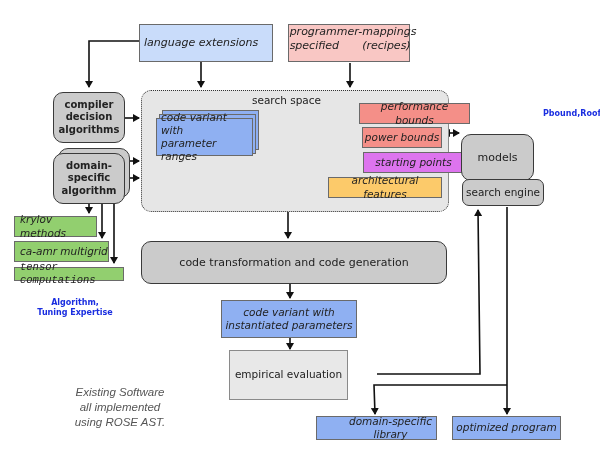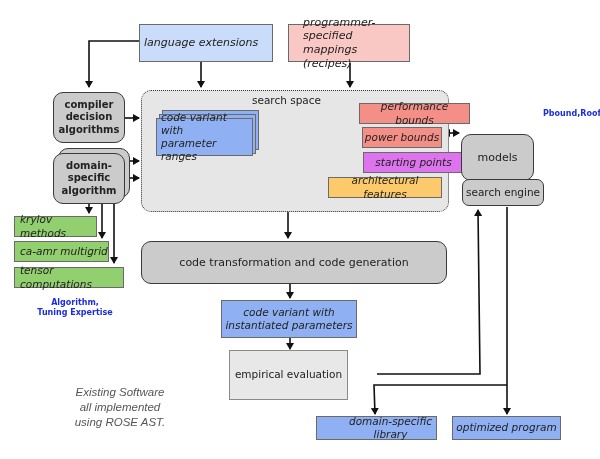--- a/index.html
+++ b/index.html
@@ -63,21 +63,21 @@
     <path d="M377,374 L480,374 L478,210" marker-end="url(#ah)"></path>
 
     <path d="M507,207 L507,414" marker-end="url(#ah)"></path>
     <path d="M507,385 L374,385 L375,414" marker-end="url(#ah)"></path>
   </g>
 </svg>
 
 <div class="abs box rect blue-light ital" style="left:139px;top:24px;width:134px;height:38px;font-size:11px;flex-direction:column;align-items:flex-start;text-align:left;padding-left:4px;">
   <span>language extensions</span>
 </div>
-<div class="abs box rect pink ital" style="left:288px;top:24px;width:122px;height:38px;font-size:11px;flex-direction:column;align-items:flex-end;text-align:left;padding-left:14px;">
+<div class="abs box rect pink ital" style="left:288px;top:24px;width:122px;height:38px;font-size:11px;flex-direction:row;align-items:flex-start;text-align:left;padding-left:8px;">
   <span>programmer-specified</span>
   <span>mappings (recipes)</span>
 </div>
 
 <div class="abs box gray" style="left:53px;top:92px;width:72px;height:51px;font-size:10px;font-weight:bold;flex-direction:column;">
   <span>compiler</span>
   <span>decision</span>
   <span>algorithms</span>
 </div>
 
@@ -87,21 +87,21 @@
   <span>specific</span>
   <span>algorithm</span>
 </div>
 
 <div class="abs box rect green ital left" style="left:14px;top:216px;width:83px;height:21px;font-size:10.5px;">
   <span>krylov methods</span>
 </div>
 <div class="abs box rect green ital left" style="left:14px;top:241px;width:95px;height:21px;font-size:10.5px;">
   <span>ca-amr multigrid</span>
 </div>
-<div class="abs box rect green ital left" style="left:14px;top:267px;width:110px;height:21px;font-size:10.5px;">
+<div class="abs box rect green ital left" style="left:14px;top:267px;width:110px;height:14px;font-size:10.5px;font-family:Liberation Mono, monospace;">
   <span>tensor computations</span>
 </div>
 <div class="abs box note" style="left:30px;top:297px;width:90px;height:22px;flex-direction:column;">
   <span>Algorithm,</span>
   <span>Tuning Expertise</span>
 </div>
 
 <div class="abs" style="left:141px;top:90px;width:308px;height:122px;background:#e6e6e6;border:1.5px dotted #333;border-radius:10px;"></div>
 <div class="abs" style="left:252px;top:94px;font-size:10.5px;color:#222;">search space</div>
 

